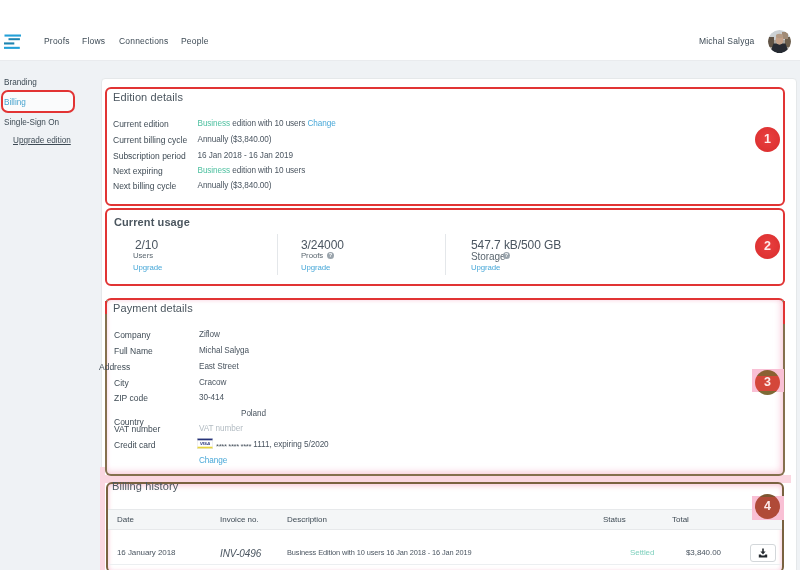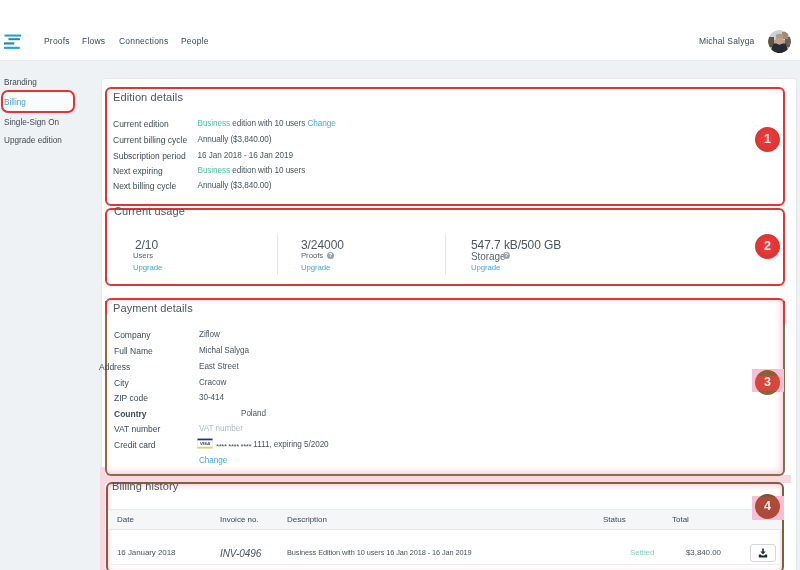--- a/index.html
+++ b/index.html
@@ -62,21 +62,21 @@
       <path d="M2 23 L5.5 13.5 L17.5 13.5 L21 23 Z" fill="#262b32"></path>
       <ellipse cx="11.5" cy="9.8" rx="3.9" ry="4.9" fill="#c4a189"></ellipse>
       <ellipse cx="11.5" cy="6" rx="3.6" ry="2.2" fill="#b49a84"></ellipse>
     </g>
   </svg>
 
   <div class="sideitem" style="left:4px;top:54px;">Branding</div>
   <div class="abs" style="left:1px;top:66px;width:74px;height:23px;border:2px solid #e23434;border-radius:7px;background:#fafbfc;box-sizing:border-box;"></div>
   <div class="sideitem" style="left:4px;top:74px;color:#4aa5d0;">Billing</div>
   <div class="sideitem" style="left:4px;top:93.5px;">Single-Sign On</div>
-  <div class="sideitem" style="left:4px;top:112px;">Upgrade edition</div>
+  <div class="sideitem" style="left:13px;top:112px;text-decoration:underline;">Upgrade edition</div>
 
   <div id="card"></div>
 
   <div class="abs" style="left:100px;top:451px;width:691px;height:8px;background:#fbd7e1;"></div>
   <div class="abs" style="left:99.5px;top:443px;width:5.5px;height:106px;background:#fbd7e1;"></div>
 
   <div class="redbox" style="left:105px;top:63px;width:680px;height:119px;"></div>
   <div class="sec-title" style="left:113px;top:66.5px;">Edition details</div>
   <div class="lbl" style="left:113px;top:94.5px;">Current edition</div>
   <div class="lbl" style="left:113px;top:110.5px;">Current billing cycle</div>
@@ -84,21 +84,21 @@
   <div class="lbl" style="left:113px;top:141.5px;">Next expiring</div>
   <div class="lbl" style="left:113px;top:157px;">Next billing cycle</div>
   <div class="val" style="left:197.5px;top:94.5px;"><span class="teal">Business</span> edition with 10 users <span class="blue">Change</span></div>
   <div class="val" style="left:197.5px;top:110.5px;">Annually ($3,840.00)</div>
   <div class="val" style="left:197.5px;top:126.5px;">16 Jan 2018 - 16 Jan 2019</div>
   <div class="val" style="left:197.5px;top:141.5px;"><span class="teal">Business</span> edition with 10 users</div>
   <div class="val" style="left:197.5px;top:157px;">Annually ($3,840.00)</div>
   <div class="circle c-red" style="left:755px;top:103px;">1</div>
 
   <div class="redbox" style="left:105px;top:184px;width:680px;height:78px;"></div>
-  <div class="sec-title" style="left:114px;top:181px;">Current usage</div>
+  <div class="sec-title" style="left:114px;top:192px;font-weight:bold;">Current usage</div>
   <div class="divline" style="left:277px;top:210px;height:41px;"></div>
   <div class="divline" style="left:445px;top:210px;height:41px;"></div>
   <div class="val" style="left:135px;top:214px;font-size:12px;">2/10</div>
   <div class="val" style="left:133px;top:227px;color:#5b6770;font-size:7.8px;">Users</div>
   <div class="val" style="left:133px;top:239px;font-size:7.8px;color:#49a8d8;">Upgrade</div>
   <div class="val" style="left:301px;top:214px;font-size:12px;">3/24000</div>
   <div class="val" style="left:301px;top:227px;color:#5b6770;font-size:7.8px;">Proofs</div>
   <div class="qmark" style="left:327px;top:228px;">?</div>
   <div class="val" style="left:301px;top:239px;font-size:7.8px;color:#49a8d8;">Upgrade</div>
   <div class="val" style="left:471px;top:214px;font-size:12px;">547.7 kB/500 GB</div>
@@ -109,21 +109,21 @@
 
   <div class="redbox" style="left:105px;top:274px;width:680px;height:178px;border-color:#85704e;border-top-color:#e13434;box-shadow:inset 0 0 4px rgba(249,196,214,.7), inset -3px -3px 6px rgba(249,196,214,.6);"></div>
   <div class="abs" style="left:105px;top:277px;width:2px;height:13px;background:#e13434;"></div>
   <div class="abs" style="left:783px;top:277px;width:2px;height:23px;background:#e13434;"></div>
   <div class="sec-title" style="left:113px;top:277.5px;">Payment details</div>
   <div class="lbl" style="left:114px;top:306px;">Company</div>
   <div class="lbl" style="left:114px;top:322px;">Full Name</div>
   <div class="lbl" style="left:99px;top:338px;">Address</div>
   <div class="lbl" style="left:114px;top:354px;">City</div>
   <div class="lbl" style="left:114px;top:369px;">ZIP code</div>
-  <div class="lbl" style="left:114px;top:385px;font-weight:bold;">Country</div>
+  <div class="lbl" style="left:114px;top:393px;">Country</div>
   <div class="lbl" style="left:114px;top:400px;">VAT number</div>
   <div class="lbl" style="left:114px;top:416px;">Credit card</div>
   <div class="val" style="left:199px;top:306px;">Ziflow</div>
   <div class="val" style="left:199px;top:322px;">Michal Salyga</div>
   <div class="val" style="left:199px;top:338px;">East Street</div>
   <div class="val" style="left:199px;top:354px;">Cracow</div>
   <div class="val" style="left:199px;top:369px;">30-414</div>
   <div class="val" style="left:199px;top:385px;padding-left:42px;">Poland</div>
   <div class="val" style="left:199px;top:400px;color:#b3bcc3;">VAT number</div>
   <svg class="abs" style="left:197px;top:414px;" width="16" height="11" viewBox="0 0 16 11">

